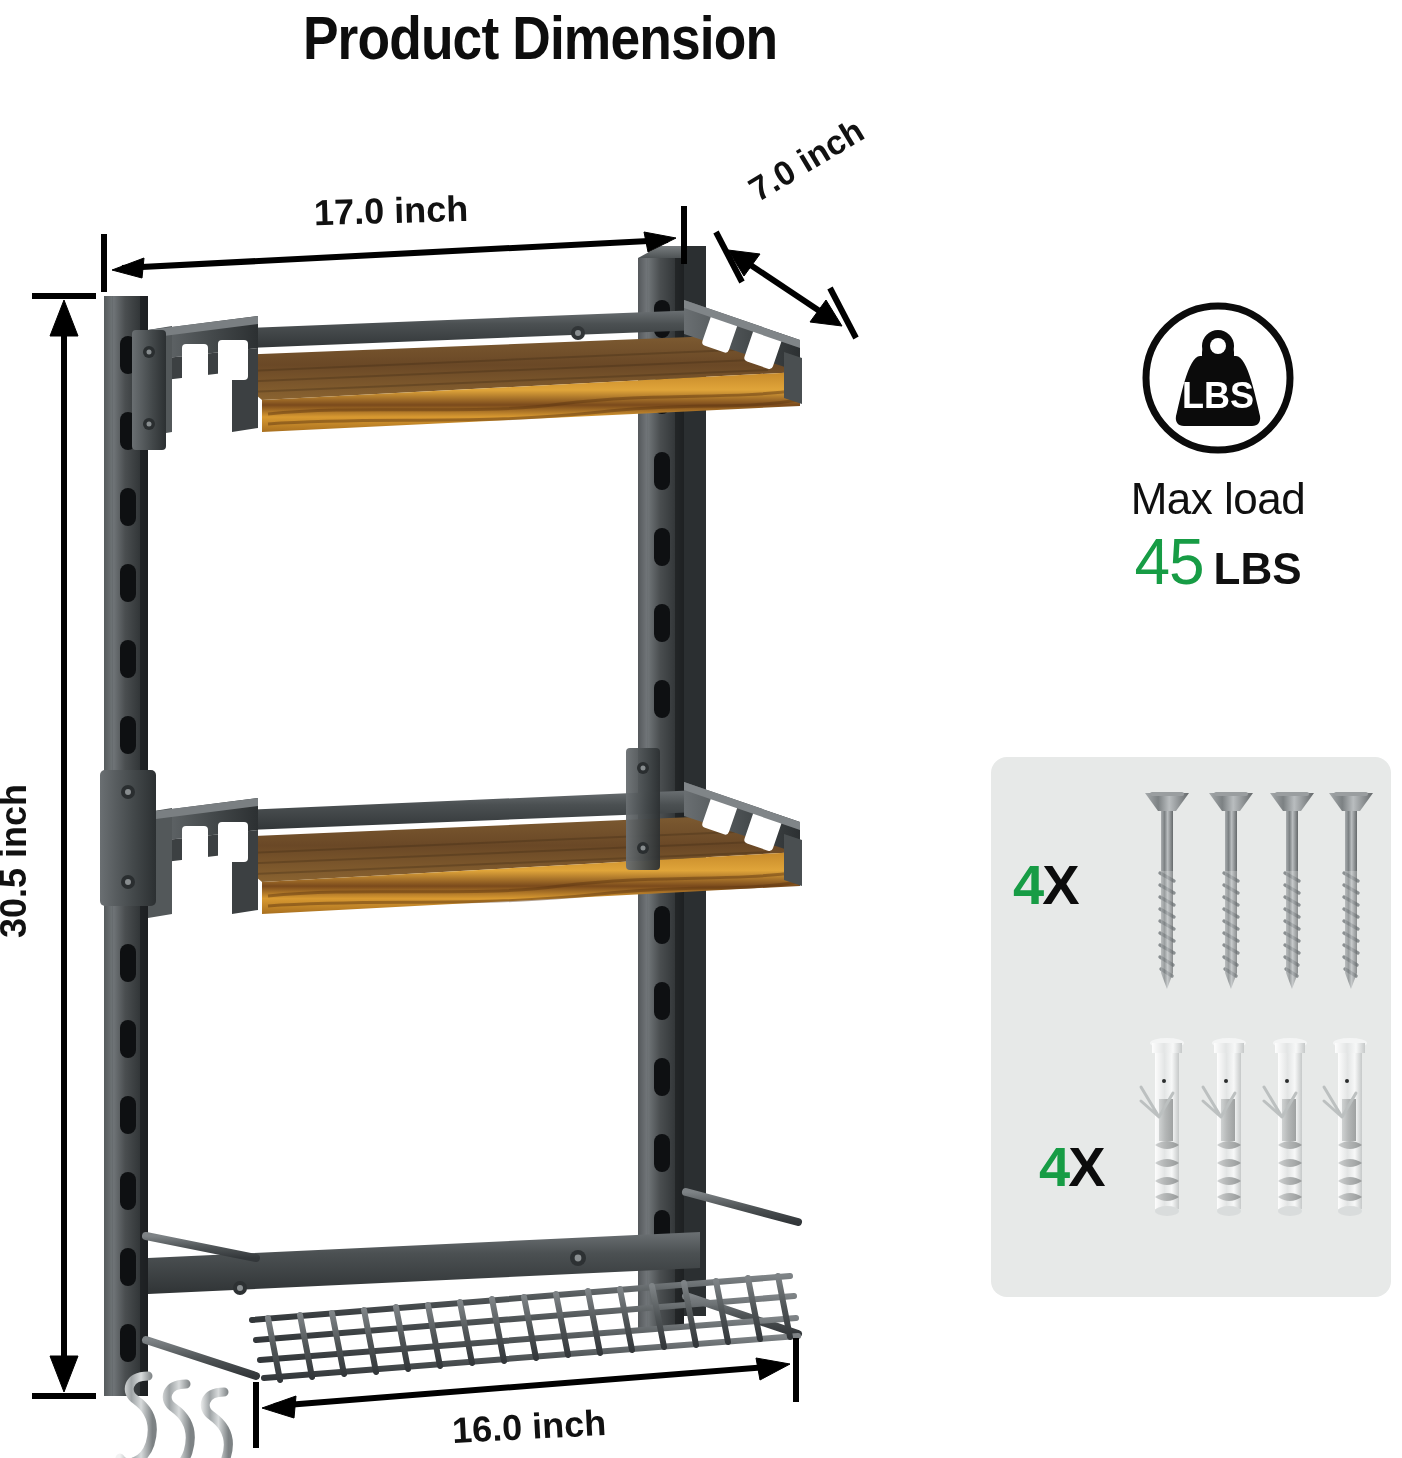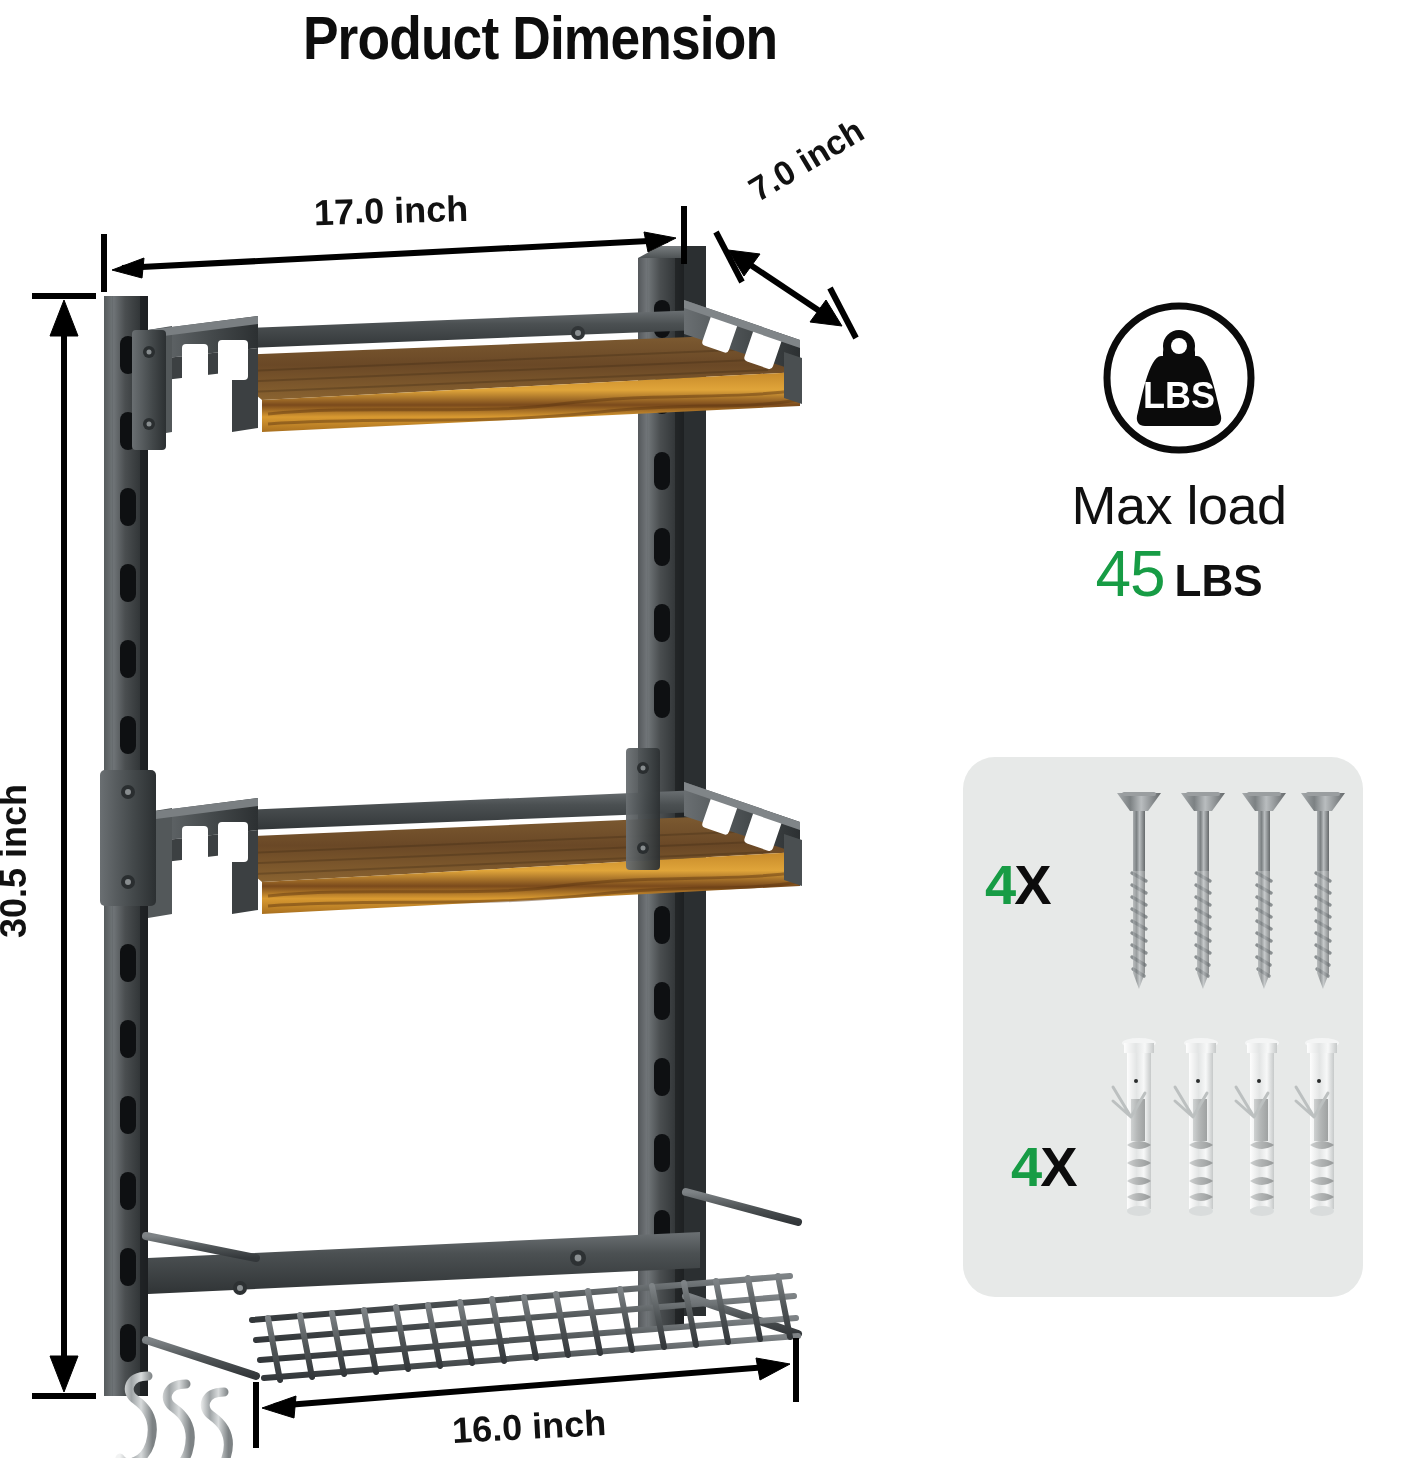--- a/index.html
+++ b/index.html
@@ -21,31 +21,31 @@
   }
 
   
   .dim-label{position:absolute;color:#111;font-weight:600;white-space:nowrap;}
   .dim-w{left:314px;top:190px;font-size:36px;transform:rotate(-1.6deg);}
   .dim-d{left:742px;top:176px;font-size:34px;transform:rotate(-31deg);transform-origin:left top;}
   .dim-h{left:-63px;top:840px;font-size:36px;transform:rotate(-90deg);transform-origin:center center;}
   .dim-b{left:452px;top:1406px;font-size:36px;transform:rotate(-3deg);}
 
   
-  .load-wrap{position:absolute;left:1003px;top:300px;width:352px;text-align:center;}
+  .load-wrap{position:absolute;left:1042px;top:300px;width:352px;text-align:center;}
   .load-circle{width:156px;height:156px;margin:0 auto;}
-  .load-title{font-size:54px;color:#101010;margin-top:18px;letter-spacing:-0.5px;}
+  .load-title{font-size:44px;color:#101010;margin-top:18px;letter-spacing:-0.5px;}
   .load-value{margin-top:6px;line-height:1;}
   .load-num{font-size:64px;font-weight:normal;color:#179c45;letter-spacing:-1px;}
   .load-unit{font-size:44px;font-weight:bold;color:#101010;margin-left:10px;letter-spacing:0px;}
 
   
   .hw-panel{
-    position:absolute;left:963px;top:757px;width:400px;height:540px;
-    background:#e7e9e8;border-radius:32px;
+    position:absolute;left:991px;top:757px;width:400px;height:540px;
+    background:#e7e9e8;border-radius:16px;
   }
   .hw-row{position:absolute;left:0;width:400px;height:260px;}
   .hw-row.r1{top:10px;}
   .hw-row.r2{top:272px;}
   .hw-count{
     position:absolute;font-size:56px;font-weight:bold;line-height:1;
     letter-spacing:-2px;
   }
   .hw-count .n{color:#179c45;}
   .hw-count .x{color:#0c0c0c;}

